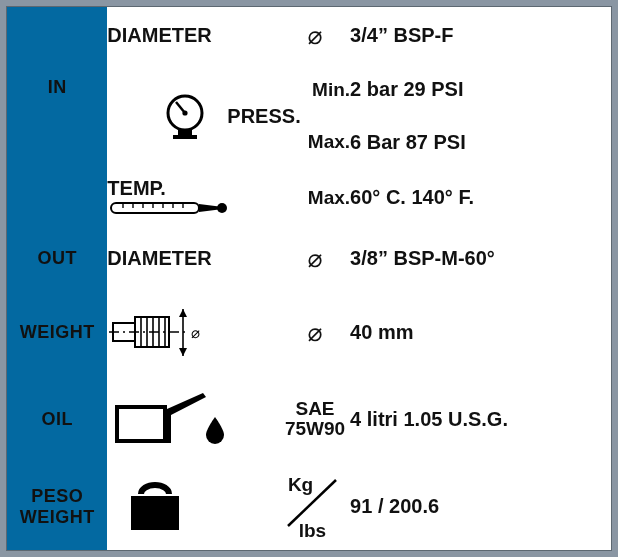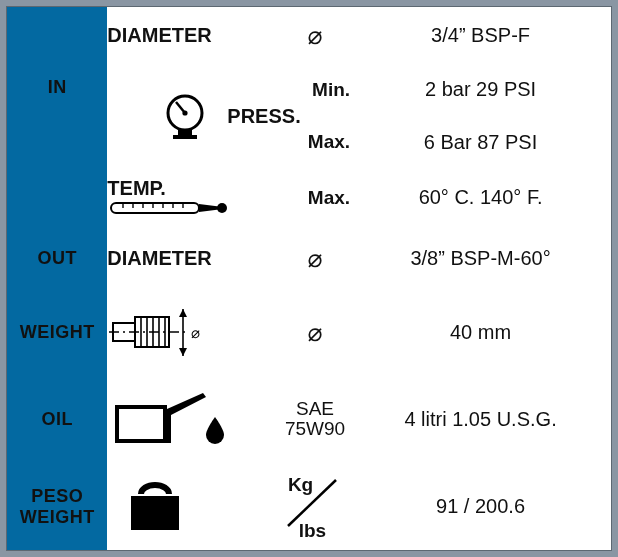--- a/index.html
+++ b/index.html
@@ -88,23 +88,22 @@
     font-weight: bold;
     color: #111;
   }
   .c-sym {
     text-align: center;
     font-size: 22px;
     font-weight: bold;
     color: #111;
   }
   .c-val {
-    text-align: center;
     font-size: 20px;
-    font-weight: normal;
+    font-weight: bold;
     color: #111;
   }
   .c-minmax {
     text-align: right;
     font-size: 19px;
     font-weight: bold;
     color: #111;
   }
   .sym-dia {
     font-size: 25px;
@@ -131,21 +130,21 @@
     color: #111;
     display: block;
     margin-bottom: -2px;
   }
   .icon-cell {
     padding-left: 10px;
   }
   .sae-cell {
     text-align: center;
     font-size: 19px;
-    font-weight: normal;
+    font-weight: bold;
     line-height: 1.08;
     color: #111;
   }
   .kg-cell {
     position: relative;
     height: 100%;
     font-size: 19px;
     font-weight: bold;
     color: #111;
   }

